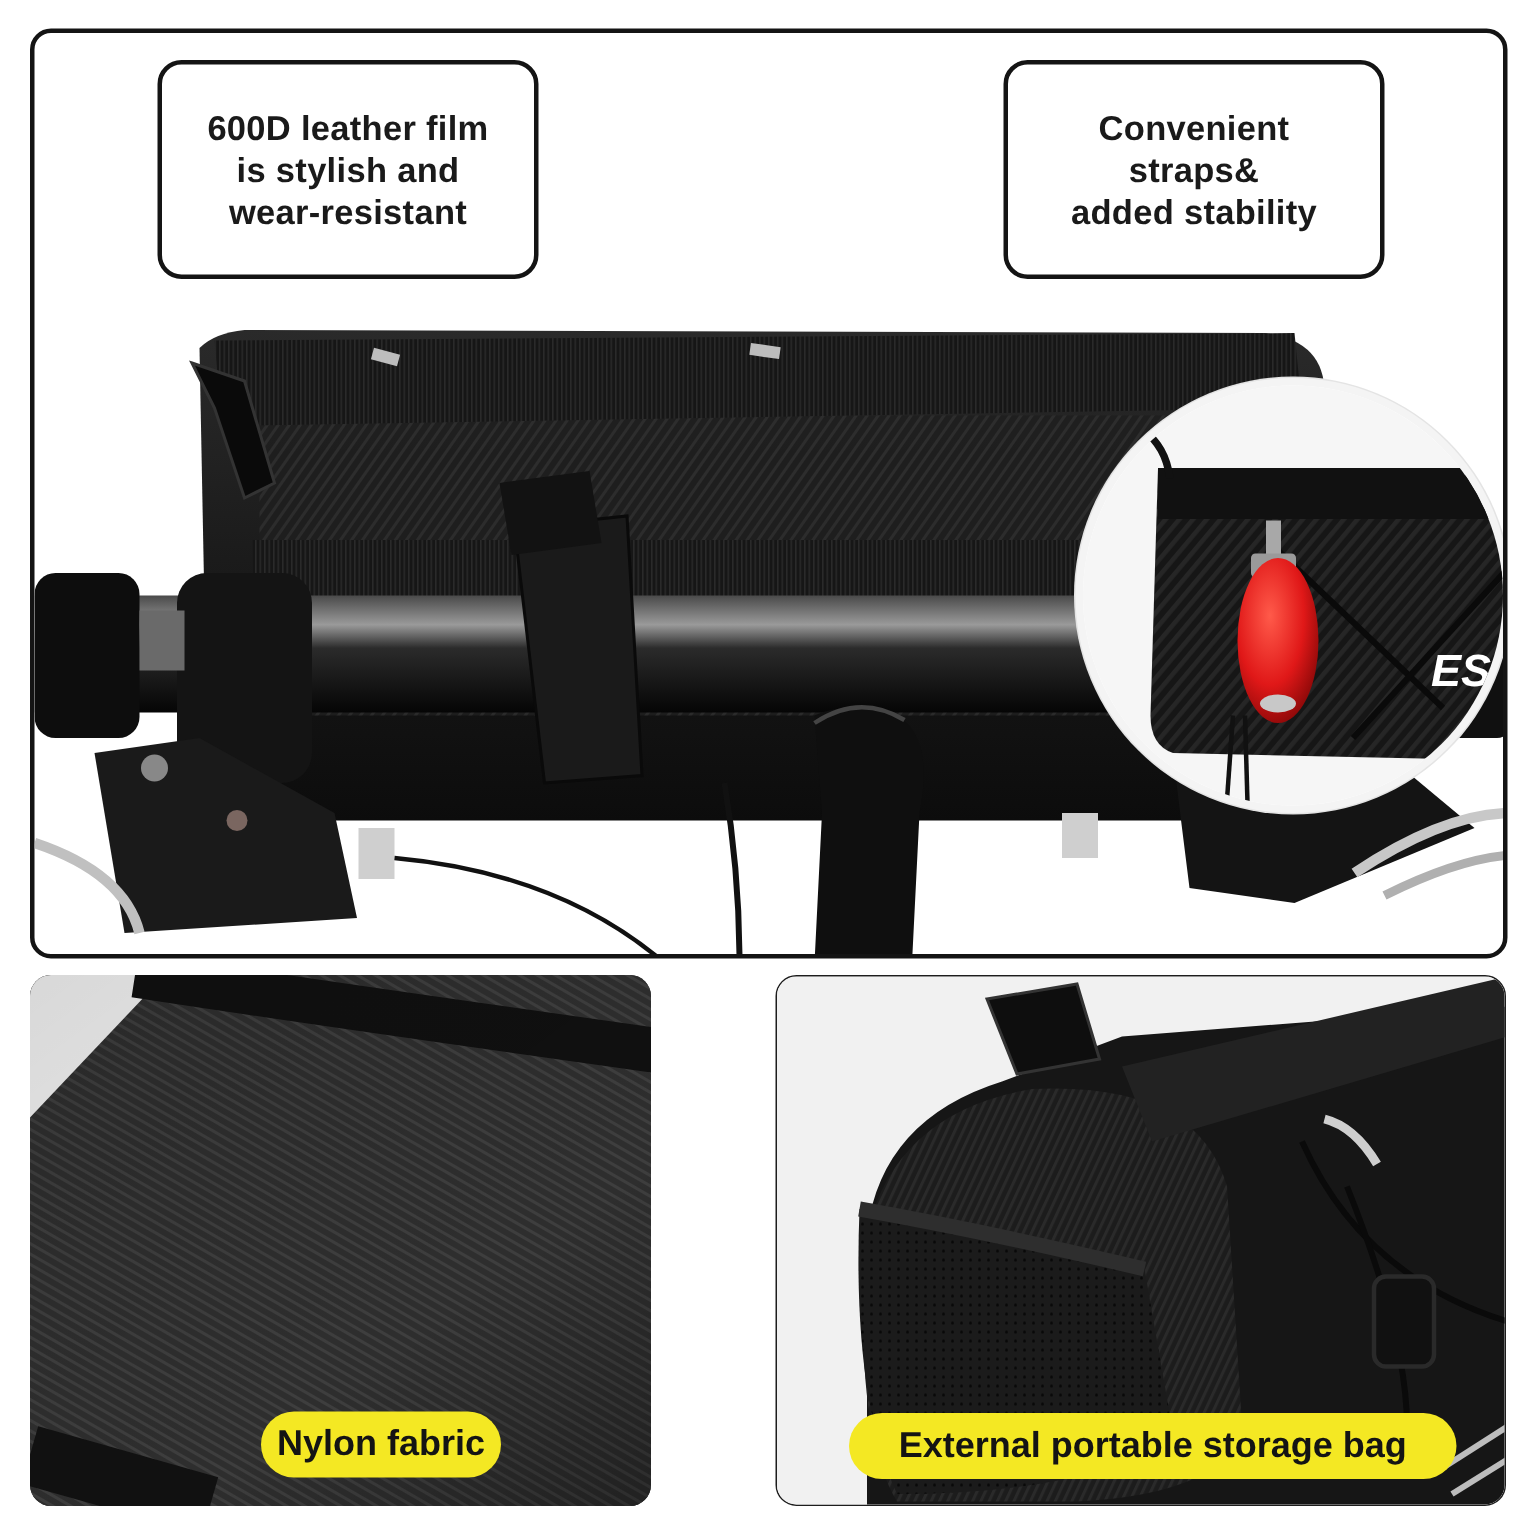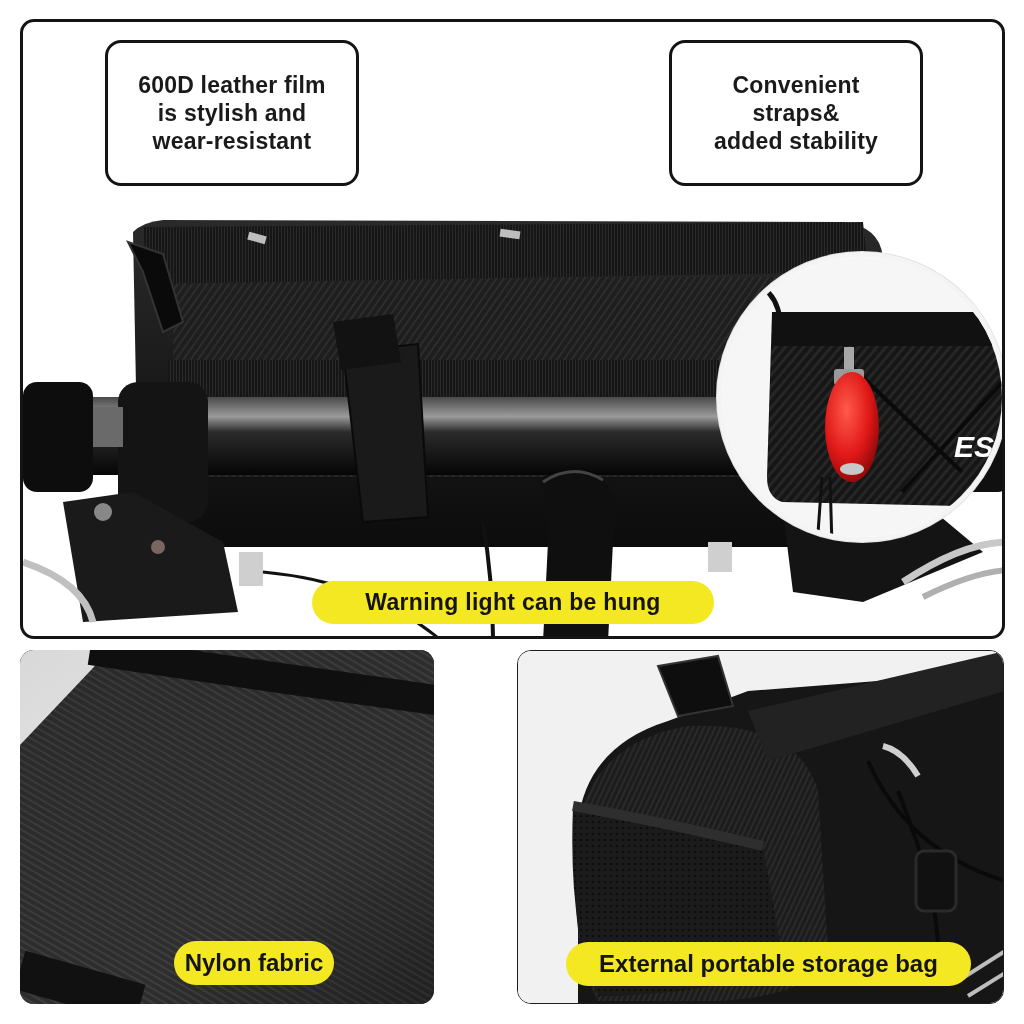--- a/index.html
+++ b/index.html
@@ -158,21 +158,20 @@
       <ellipse cx="130" cy="170" rx="27" ry="55" fill="url(#redLight)"></ellipse>
       <ellipse cx="130" cy="212" rx="12" ry="6" fill="#c8c8c8"></ellipse>
 
       <path d="M100 220 L95 290" stroke="#111" stroke-width="3"></path>
       <path d="M108 220 L110 290" stroke="#111" stroke-width="3"></path>
 
       <text x="232" y="200" font-family="Liberation Sans, sans-serif" font-size="30" font-weight="700" font-style="italic" fill="#ffffff">ES</text>
     </svg>
   </div>
 
-  <div class="pill pill-warning">Warning light can be hung</div>
 </div>
 
 <div class="bottom-panel bl-panel">
   <svg width="487" height="354" viewBox="0 0 487 354">
     <defs>
       <pattern id="nylon" width="6" height="6" patternUnits="userSpaceOnUse" patternTransform="rotate(-60)">
         <rect width="6" height="6" fill="#2e2e2e"></rect>
         <rect width="2" height="6" fill="#3e3e3e"></rect>
       </pattern>
       <linearGradient id="shade" x1="0" y1="0" x2="1" y2="1">

